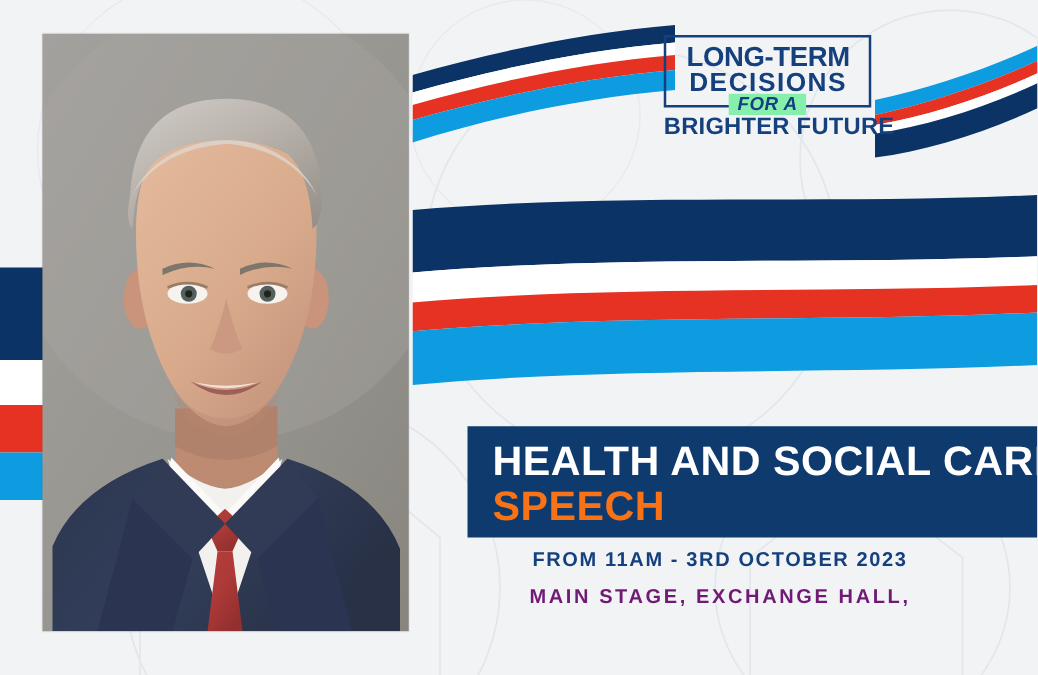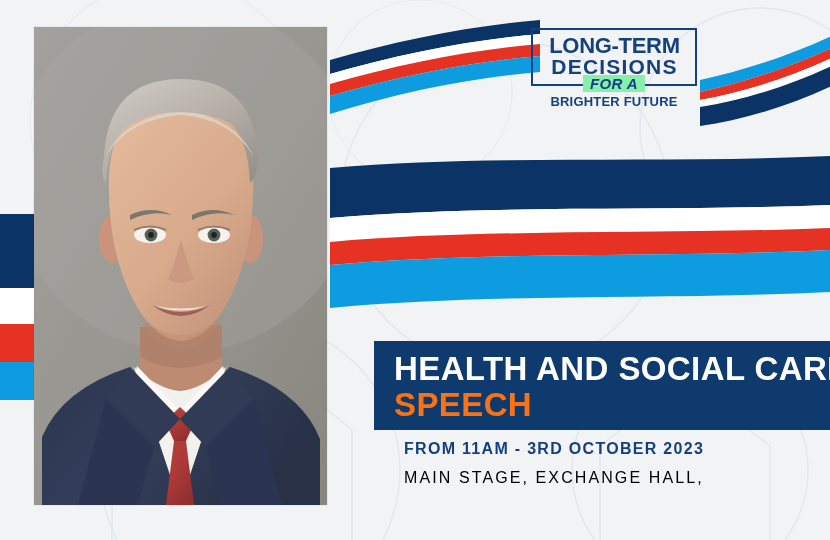--- a/index.html
+++ b/index.html
@@ -56,21 +56,21 @@
   .logo-fora{
     position:absolute;left:50%;transform:translate(-50%,0);
     bottom:-8px;
     background:#86efac;
     padding:0 7px;
     color:#14407e;font-weight:bold;font-style:italic;font-size:15px;
     letter-spacing:0.4px;white-space:nowrap;
   }
   .logo-l3{
     margin-top:6px;
-    color:#14407e;font-weight:bold;font-size:13px;line-height:19px;
+    color:#14407e;font-weight:bold;font-size:19px;line-height:19px;
     letter-spacing:0.2px;white-space:nowrap;text-align:center;
   }
 
   
   #title-bar{
     position:absolute;left:374px;top:341px;width:456px;height:89px;
     background:#0e3a6e;
     overflow:hidden;
   }
   .title-line1{
@@ -79,29 +79,29 @@
     letter-spacing:0.4px;white-space:nowrap;
   }
   .title-line2{
     position:absolute;left:20px;top:46px;
     color:#f97316;font-weight:bold;font-size:33px;line-height:36px;
     letter-spacing:0.4px;white-space:nowrap;
   }
 
   
   #details{
-    position:absolute;left:404px;top:438px;width:420px;
+    position:absolute;left:366px;top:438px;width:420px;text-align:center;
   }
   .detail-when{
     color:#14407e;font-weight:bold;font-size:16px;line-height:21px;
     letter-spacing:1.3px;white-space:nowrap;
   }
   .detail-where{
     margin-top:7px;
-    color:#000000;font-weight:normal;font-size:16px;line-height:23px;
+    color:#701a75;font-weight:bold;font-size:16px;line-height:23px;
     letter-spacing:2.1px;
   }
   .detail-where div{white-space:nowrap;}
 </style>
 </head>
 <body>
 
 <div id="stage">
 
   <svg class="bg-deco" viewBox="0 0 830 540" width="830" height="540" aria-hidden="true">

